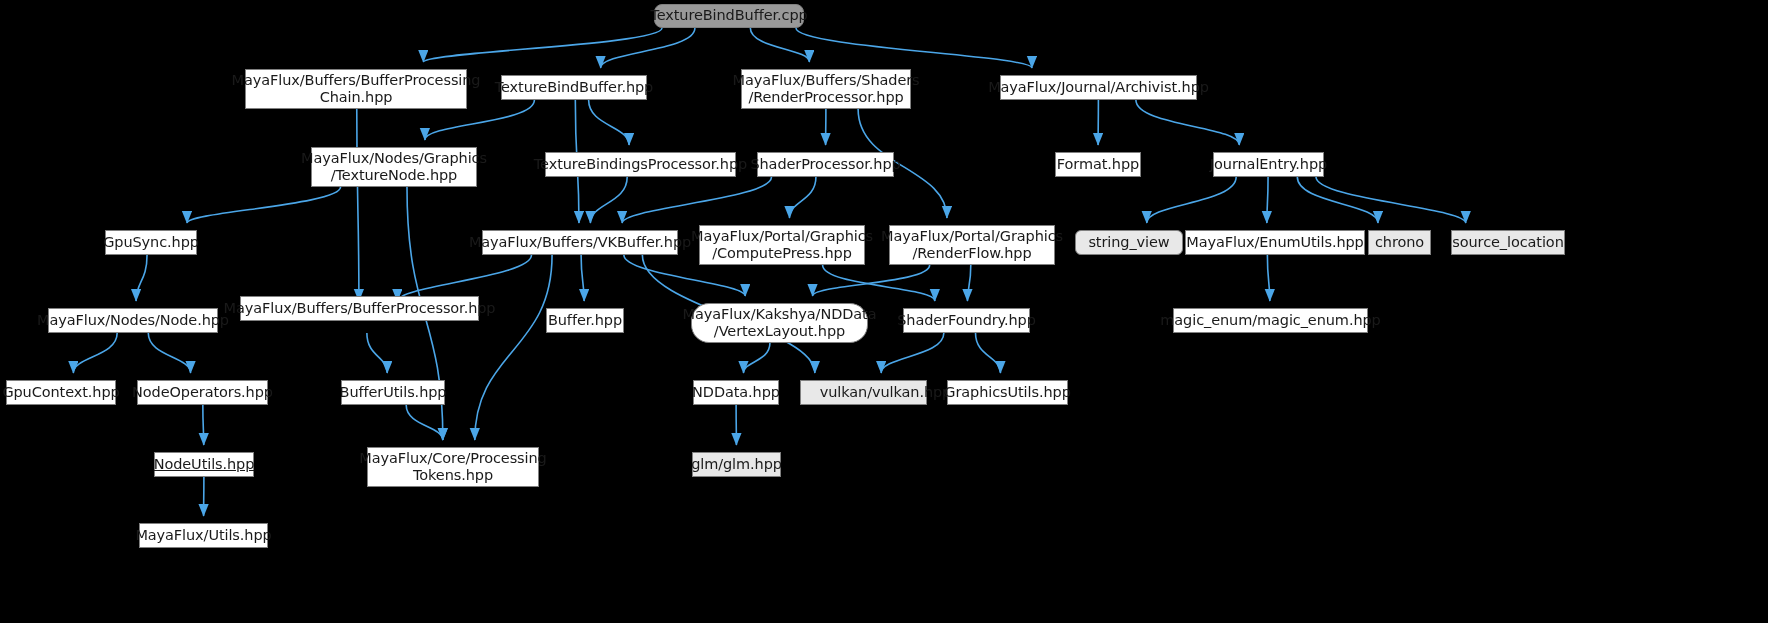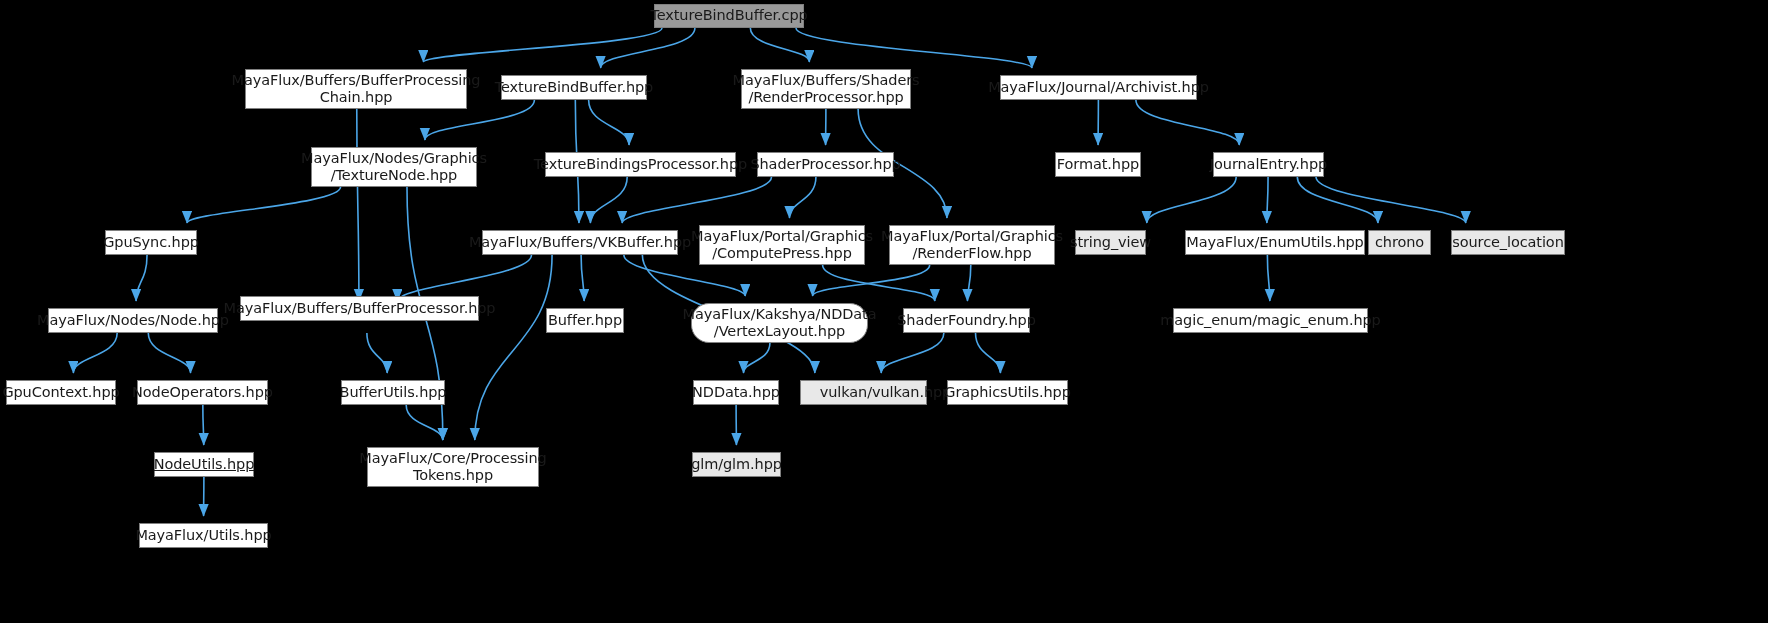--- a/index.html
+++ b/index.html
@@ -72,40 +72,40 @@
         <path d="M769.93,343 C769.93,361.5 743.4646,361.5 743.4646,373" fill="none" stroke="#4ba6e8" stroke-width="1.6" marker-end="url(#ah)"></path>
         <path d="M929.65,265 C929.65,284 812.533,284 812.533,296" fill="none" stroke="#4ba6e8" stroke-width="1.6" marker-end="url(#ah)"></path>
         <path d="M970.79,265 C970.79,286.5 967.4438,286.5 967.4438,301" fill="none" stroke="#4ba6e8" stroke-width="1.6" marker-end="url(#ah)"></path>
         <path d="M822.59,265 C822.59,286.5 934.8398,286.5 934.8398,301" fill="none" stroke="#4ba6e8" stroke-width="1.6" marker-end="url(#ah)"></path>
         <path d="M943.84,333 C943.84,356.5 881.1748,356.5 881.1748,373" fill="none" stroke="#4ba6e8" stroke-width="1.6" marker-end="url(#ah)"></path>
         <path d="M975.52,333 C975.52,356.5 1000.4644,356.5 1000.4644,373" fill="none" stroke="#4ba6e8" stroke-width="1.6" marker-end="url(#ah)"></path>
         <path d="M736.11,405 C736.11,428.5 736.4142,428.5 736.4142,445" fill="none" stroke="#4ba6e8" stroke-width="1.6" marker-end="url(#ah)"></path>
       </g>
   </svg>
   <div id="node-layer">
-      <div class="node root" style="left: 654px; top: 4px; width: 150px; height: 24px;">TextureBindBuffer.cpp</div>
+      <div class="node root" style="left: 654px; top: 4px; width: 150px; height: 24px; border-radius: 8px;">TextureBindBuffer.cpp</div>
       <div class="node" style="left: 245px; top: 69px; width: 222px; height: 40px;">MayaFlux/Buffers/BufferProcessing
 Chain.hpp</div>
       <div class="node" style="left: 501px; top: 75px; width: 146px; height: 25px;">TextureBindBuffer.hpp</div>
       <div class="node" style="left: 741px; top: 69px; width: 170px; height: 40px;">MayaFlux/Buffers/Shaders
 /RenderProcessor.hpp</div>
       <div class="node" style="left: 1000px; top: 75px; width: 197px; height: 25px;">MayaFlux/Journal/Archivist.hpp</div>
       <div class="node" style="left: 311px; top: 147px; width: 166px; height: 40px;">MayaFlux/Nodes/Graphics
 /TextureNode.hpp</div>
       <div class="node" style="left: 545px; top: 152px; width: 191px; height: 25px;">TextureBindingsProcessor.hpp</div>
       <div class="node" style="left: 757px; top: 152px; width: 137px; height: 25px;">ShaderProcessor.hpp</div>
       <div class="node" style="left: 1055px; top: 152px; width: 86px; height: 25px;">Format.hpp</div>
       <div class="node" style="left: 1213px; top: 152px; width: 111px; height: 25px;">JournalEntry.hpp</div>
       <div class="node" style="left: 105px; top: 230px; width: 92px; height: 25px;">GpuSync.hpp</div>
       <div class="node" style="left: 482px; top: 230px; width: 196px; height: 25px;">MayaFlux/Buffers/VKBuffer.hpp</div>
       <div class="node" style="left: 699px; top: 225px; width: 166px; height: 40px;">MayaFlux/Portal/Graphics
 /ComputePress.hpp</div>
       <div class="node" style="left: 889px; top: 225px; width: 166px; height: 40px;">MayaFlux/Portal/Graphics
 /RenderFlow.hpp</div>
-      <div class="node sys" style="left: 1075px; top: 230px; width: 71px; height: 25px;">string_view</div>
+      <div class="node sys" style="left: 1075px; top: 230px; width: 108px; height: 25px; border-radius: 6px;">string_view</div>
       <div class="node" style="left: 1185px; top: 230px; width: 180px; height: 25px;">MayaFlux/EnumUtils.hpp</div>
       <div class="node sys" style="left: 1368px; top: 230px; width: 63px; height: 25px;">chrono</div>
       <div class="node sys" style="left: 1451px; top: 230px; width: 114px; height: 25px;">source_location</div>
       <div class="node" style="left: 48px; top: 308px; width: 170px; height: 25px;">MayaFlux/Nodes/Node.hpp</div>
       <div class="node" style="left: 240px; top: 296px; width: 239px; height: 25px;">MayaFlux/Buffers/BufferProcessor.hpp</div>
       <div class="node" style="left: 546px; top: 308px; width: 78px; height: 25px;">Buffer.hpp</div>
       <div class="node" style="left: 691px; top: 303px; width: 177px; height: 40px; border-radius: 18px;">MayaFlux/Kakshya/NDData
 /VertexLayout.hpp</div>
       <div class="node" style="left: 903px; top: 308px; width: 127px; height: 25px;">ShaderFoundry.hpp</div>
       <div class="node" style="left: 1173px; top: 308px; width: 195px; height: 25px;">magic_enum/magic_enum.hpp</div>

